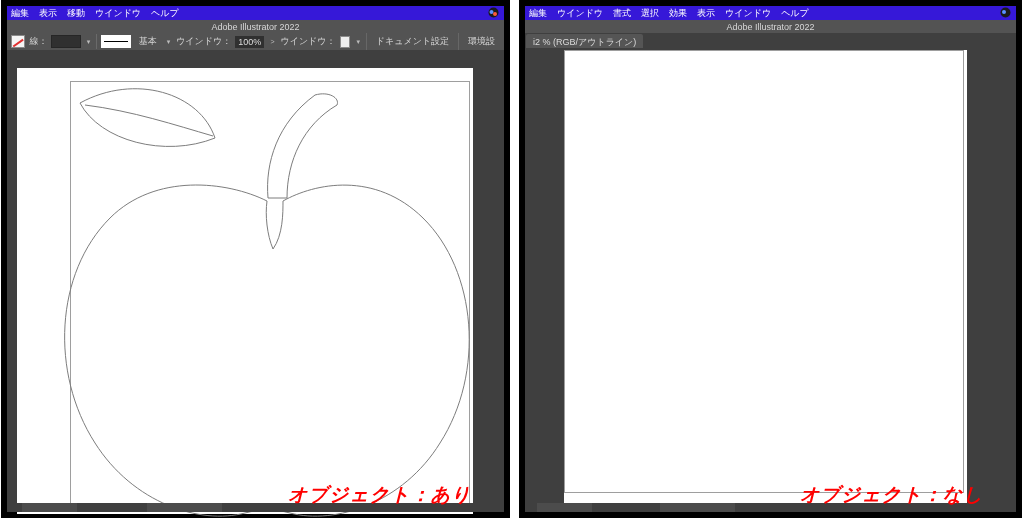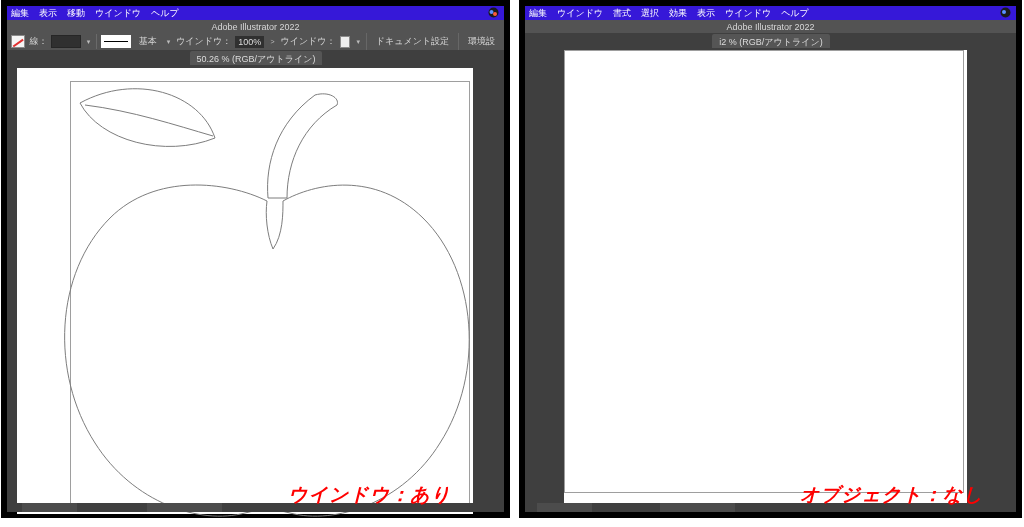--- a/index.html
+++ b/index.html
@@ -23,21 +23,21 @@
   .sep{ width:1px; height:15px; background:#6a6a6a; }
   .strokeprev { width:33px; height:13px; background:#fff; display:flex; align-items:center; justify-content:center; }
   .strokeprev span{ display:block; width:24px; height:1px; background:#000; }
   .pill { font-size:9px; color:#d8d8d8; padding:0 4px; white-space:nowrap;text-align:right; }
   .valbox{ width:32px; height:12px; background:#303030; color:#ddd; font-size:9px; display:flex; align-items:center; padding:0 3px;}
   .chev{ font-size:7px; color:#bbb; padding:0 2px;}
   .styleswatch{ width:12px; height:12px; background:#eee; border:1px solid #8a8a8a;}
   .sep2{ width:1px;height:17px;background:#676767;}
   .btn { font-size:9px; color:#d8d8d8; background:#535353; padding:0 5px; height:13px; display:flex; align-items:center; white-space:nowrap;}
 
-  .doctab-row{ height:15px; background:#3f3f3f; display:flex; align-items:flex-end; padding-left:1px;justify-content:center;}
+  .doctab-row{ height:15px; background:#3f3f3f; display:flex; align-items:flex-end; padding-left:1px;}
   .doctab{ height:14px; background:#555555; color:#dcdcdc; font-size:9px; padding:2px 7px 0 7px; border-top-left-radius:2px; border-top-right-radius:2px; }
 
   .canvas-wrap{ position:absolute; background:#fff; }
   .left .canvas-wrap{ left:10px; top:62px; width:456px; height:446px; }
   .right .canvas-wrap{ left:39px; top:44px; width:403px; height:459px; }
   .artboard{ position:absolute; border:1px solid #9e9e9e; background:#fff; }
   .left .artboard{ left:53px; top:13px; width:400px; height:430px; }
   .right .artboard{ left:0; top:0; width:400px; height:443px; }
 
   .apple-svg{ position:absolute; left:-2px; top:-5px; width:460px; height:460px; }
@@ -86,23 +86,20 @@
     <span class="optlbl">ウインドウ：</span>
     <div class="valbox">100%</div>
     <span class="chev">&gt;</span>
     <span class="optlbl">ウインドウ：</span>
     <div class="styleswatch"></div>
     <span class="chev">▾</span>
     <div class="sep2"></div>
     <div class="btn">ドキュメント設定</div>
     <div class="sep2"></div>
     <div class="btn">環境設</div>
-  </div>
-  <div class="doctab-row">
-    <div class="doctab">50.26 % (RGB/アウトライン)</div>
   </div>
 
   <div class="canvas-wrap">
     <div class="artboard"></div>
     <svg class="apple-svg" viewBox="0 0 460 460">
       <g fill="none" stroke="#7d7d7d" stroke-width="1">
 
         <path d="M65 40 C 120 10, 185 30, 200 75 C 150 95, 85 78, 65 40 Z"></path>
         <path d="M70 42 C 118 48, 160 62, 198 73"></path>
 
@@ -155,14 +152,14 @@
   <div class="canvas-wrap">
     <div class="artboard"></div>
   </div>
 
   <div class="footer">
     <div class="seg" style="left:12px;width:55px"></div>
     <div class="seg" style="left:135px;width:75px"></div>
   </div>
 </div>
 
-<div class="caption left-cap">ウインドウ：あり</div>
+<div class="caption left-cap">オブジェクト：あり</div>
 <div class="caption right-cap">オブジェクト：なし</div>
 
 </body></html>

